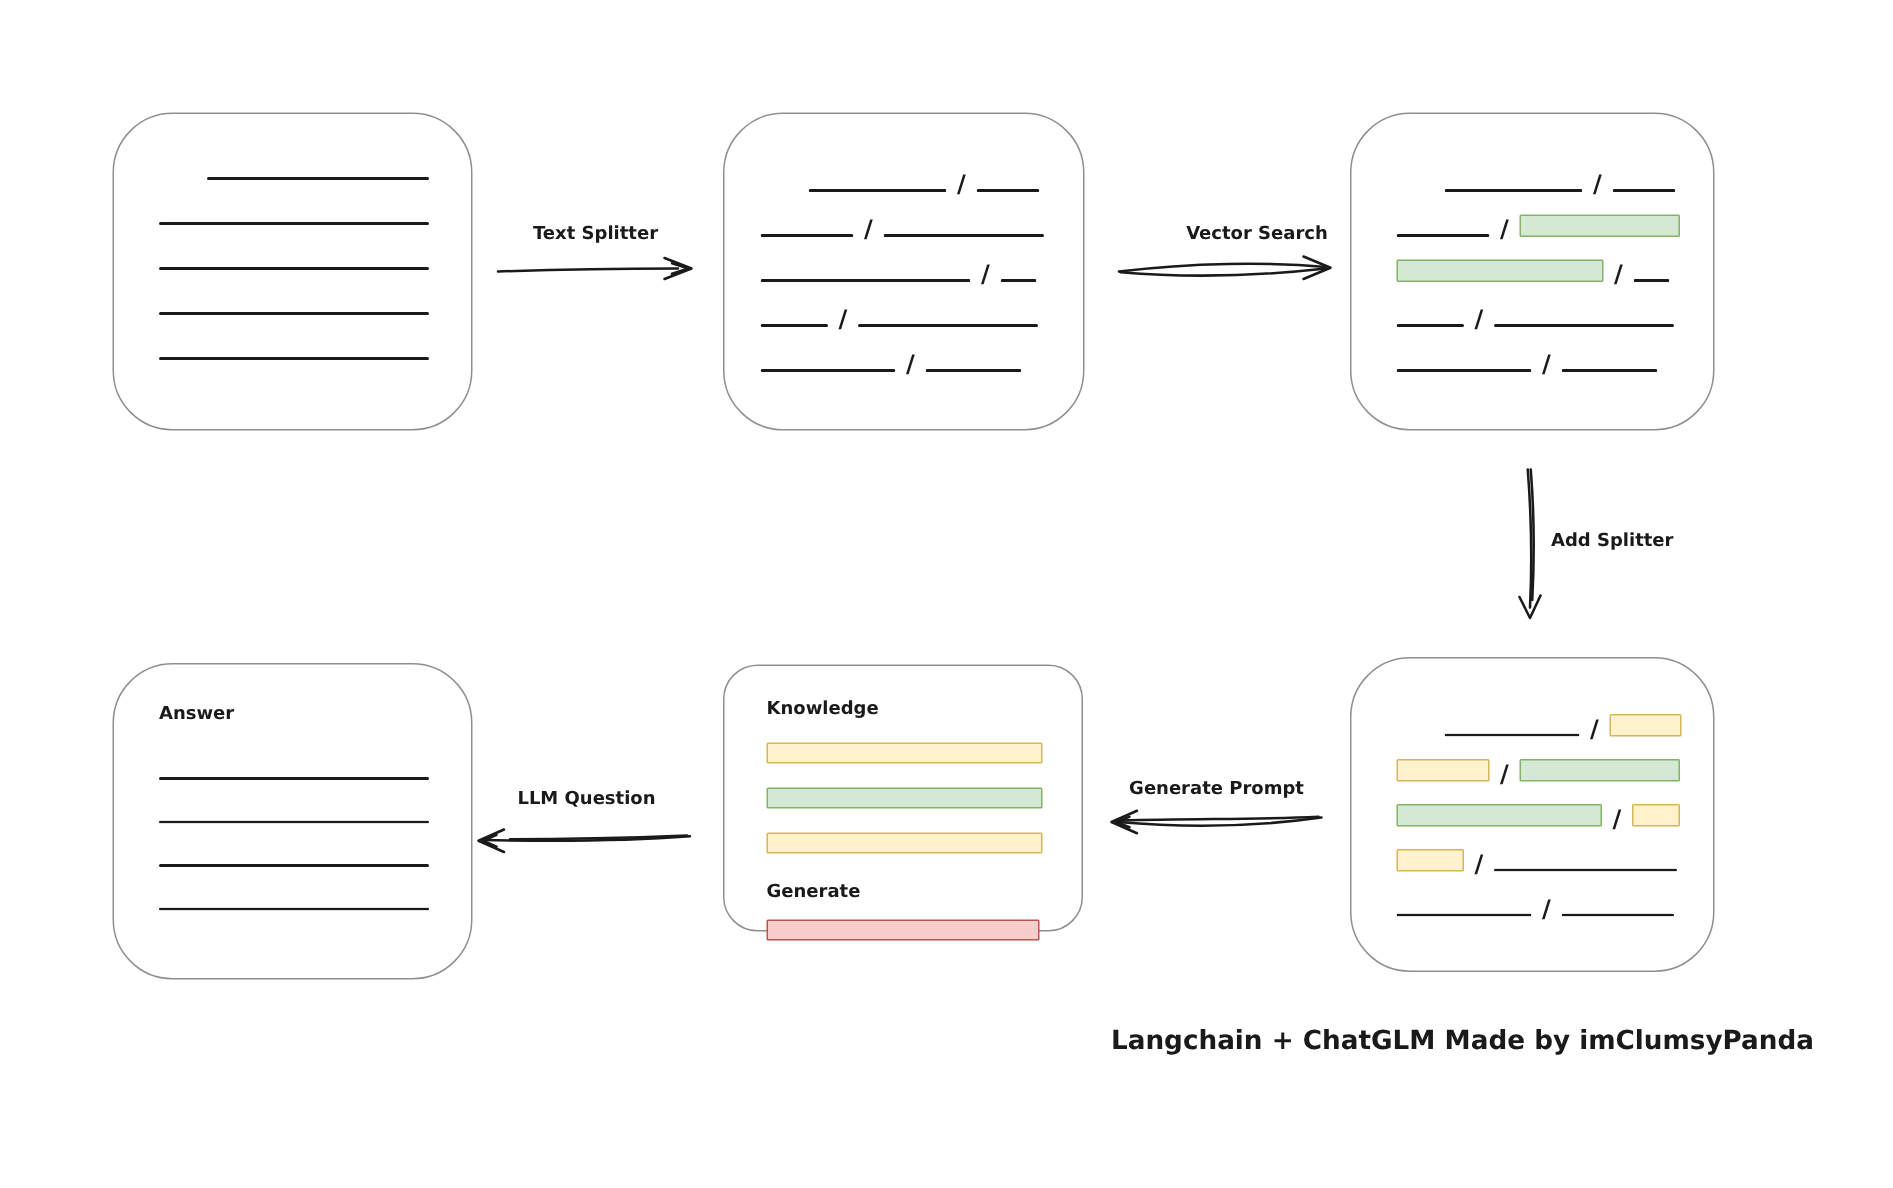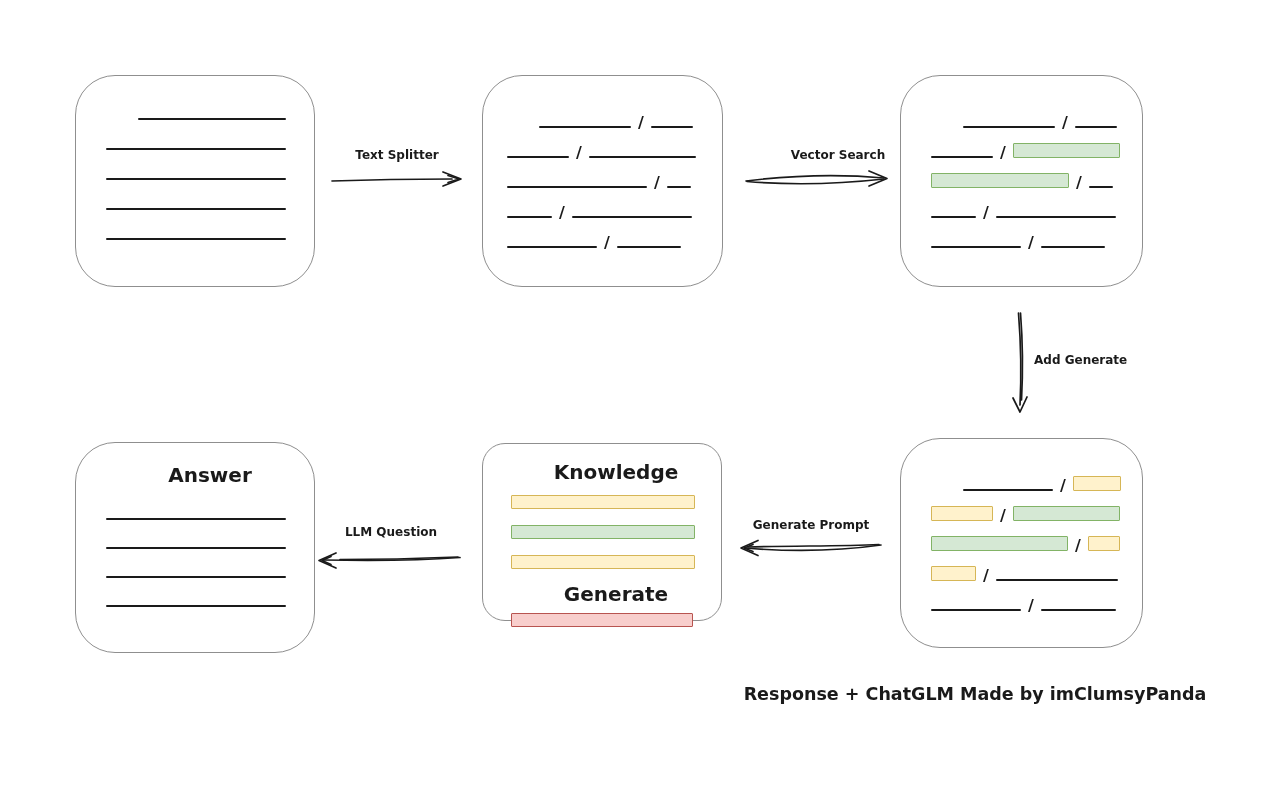--- a/index.html
+++ b/index.html
@@ -60,21 +60,21 @@
     font-weight: 700;
     font-size: 16px;
     line-height: 15px;
     margin: 0 7px;
     transform: translateY(2px);
     color: var(--ink, #1a1a1a);
   }
 
   
   #box-answer { padding: 22px 0 0 30px; }
-  .box-label { font-size: 20px; font-weight: 600; line-height: 20px; color: var(--ink, #1a1a1a); text-align: center; }
+  .box-label { font-size: 12px; font-weight: 600; line-height: 20px; color: var(--ink, #1a1a1a); }
   #box-answer .doc-lines2 { display: flex; flex-direction: column; gap: 27px; margin-top: 33px; }
 
   
   #box-prompt { padding: 18px 0 0 28px; }
   .bar { height: 12px; border: 1.5px solid; border-radius: 1px; }
   .bar-yellow { background: var(--yellow-fill); border-color: var(--yellow-border); }
   .bar-green  { background: var(--green-fill);  border-color: var(--green-border); }
   .bar-red    { background: var(--red-fill);    border-color: var(--red-border); }
   #knowledge-bars .bar { margin-top: 16px; }
   #knowledge-bars .bar:first-child { margin-top: 13px; }
@@ -258,19 +258,19 @@
         <div class="chunk-row">
           <div class="seg seg-line" style="width: 90px;"></div>
           <span class="slash">/</span>
           <div class="seg seg-line" style="width: 75px;"></div>
         </div>
       </div>
   </div>
 
   <div class="arrow-label" id="lbl-text-splitter">Text Splitter</div>
   <div class="arrow-label" id="lbl-vector-search">Vector Search</div>
-  <div class="arrow-label" id="lbl-add-context">Add Generate</div>
+  <div class="arrow-label" id="lbl-add-context">Add Splitter</div>
   <div class="arrow-label" id="lbl-generate-prompt">Generate Prompt</div>
   <div class="arrow-label" id="lbl-llm-response">LLM Question</div>
 
-  <div class="caption">Response + ChatGLM Made by imClumsyPanda</div>
+  <div class="caption">Langchain + ChatGLM Made by imClumsyPanda</div>
 
 </div>
 
 </body></html>

